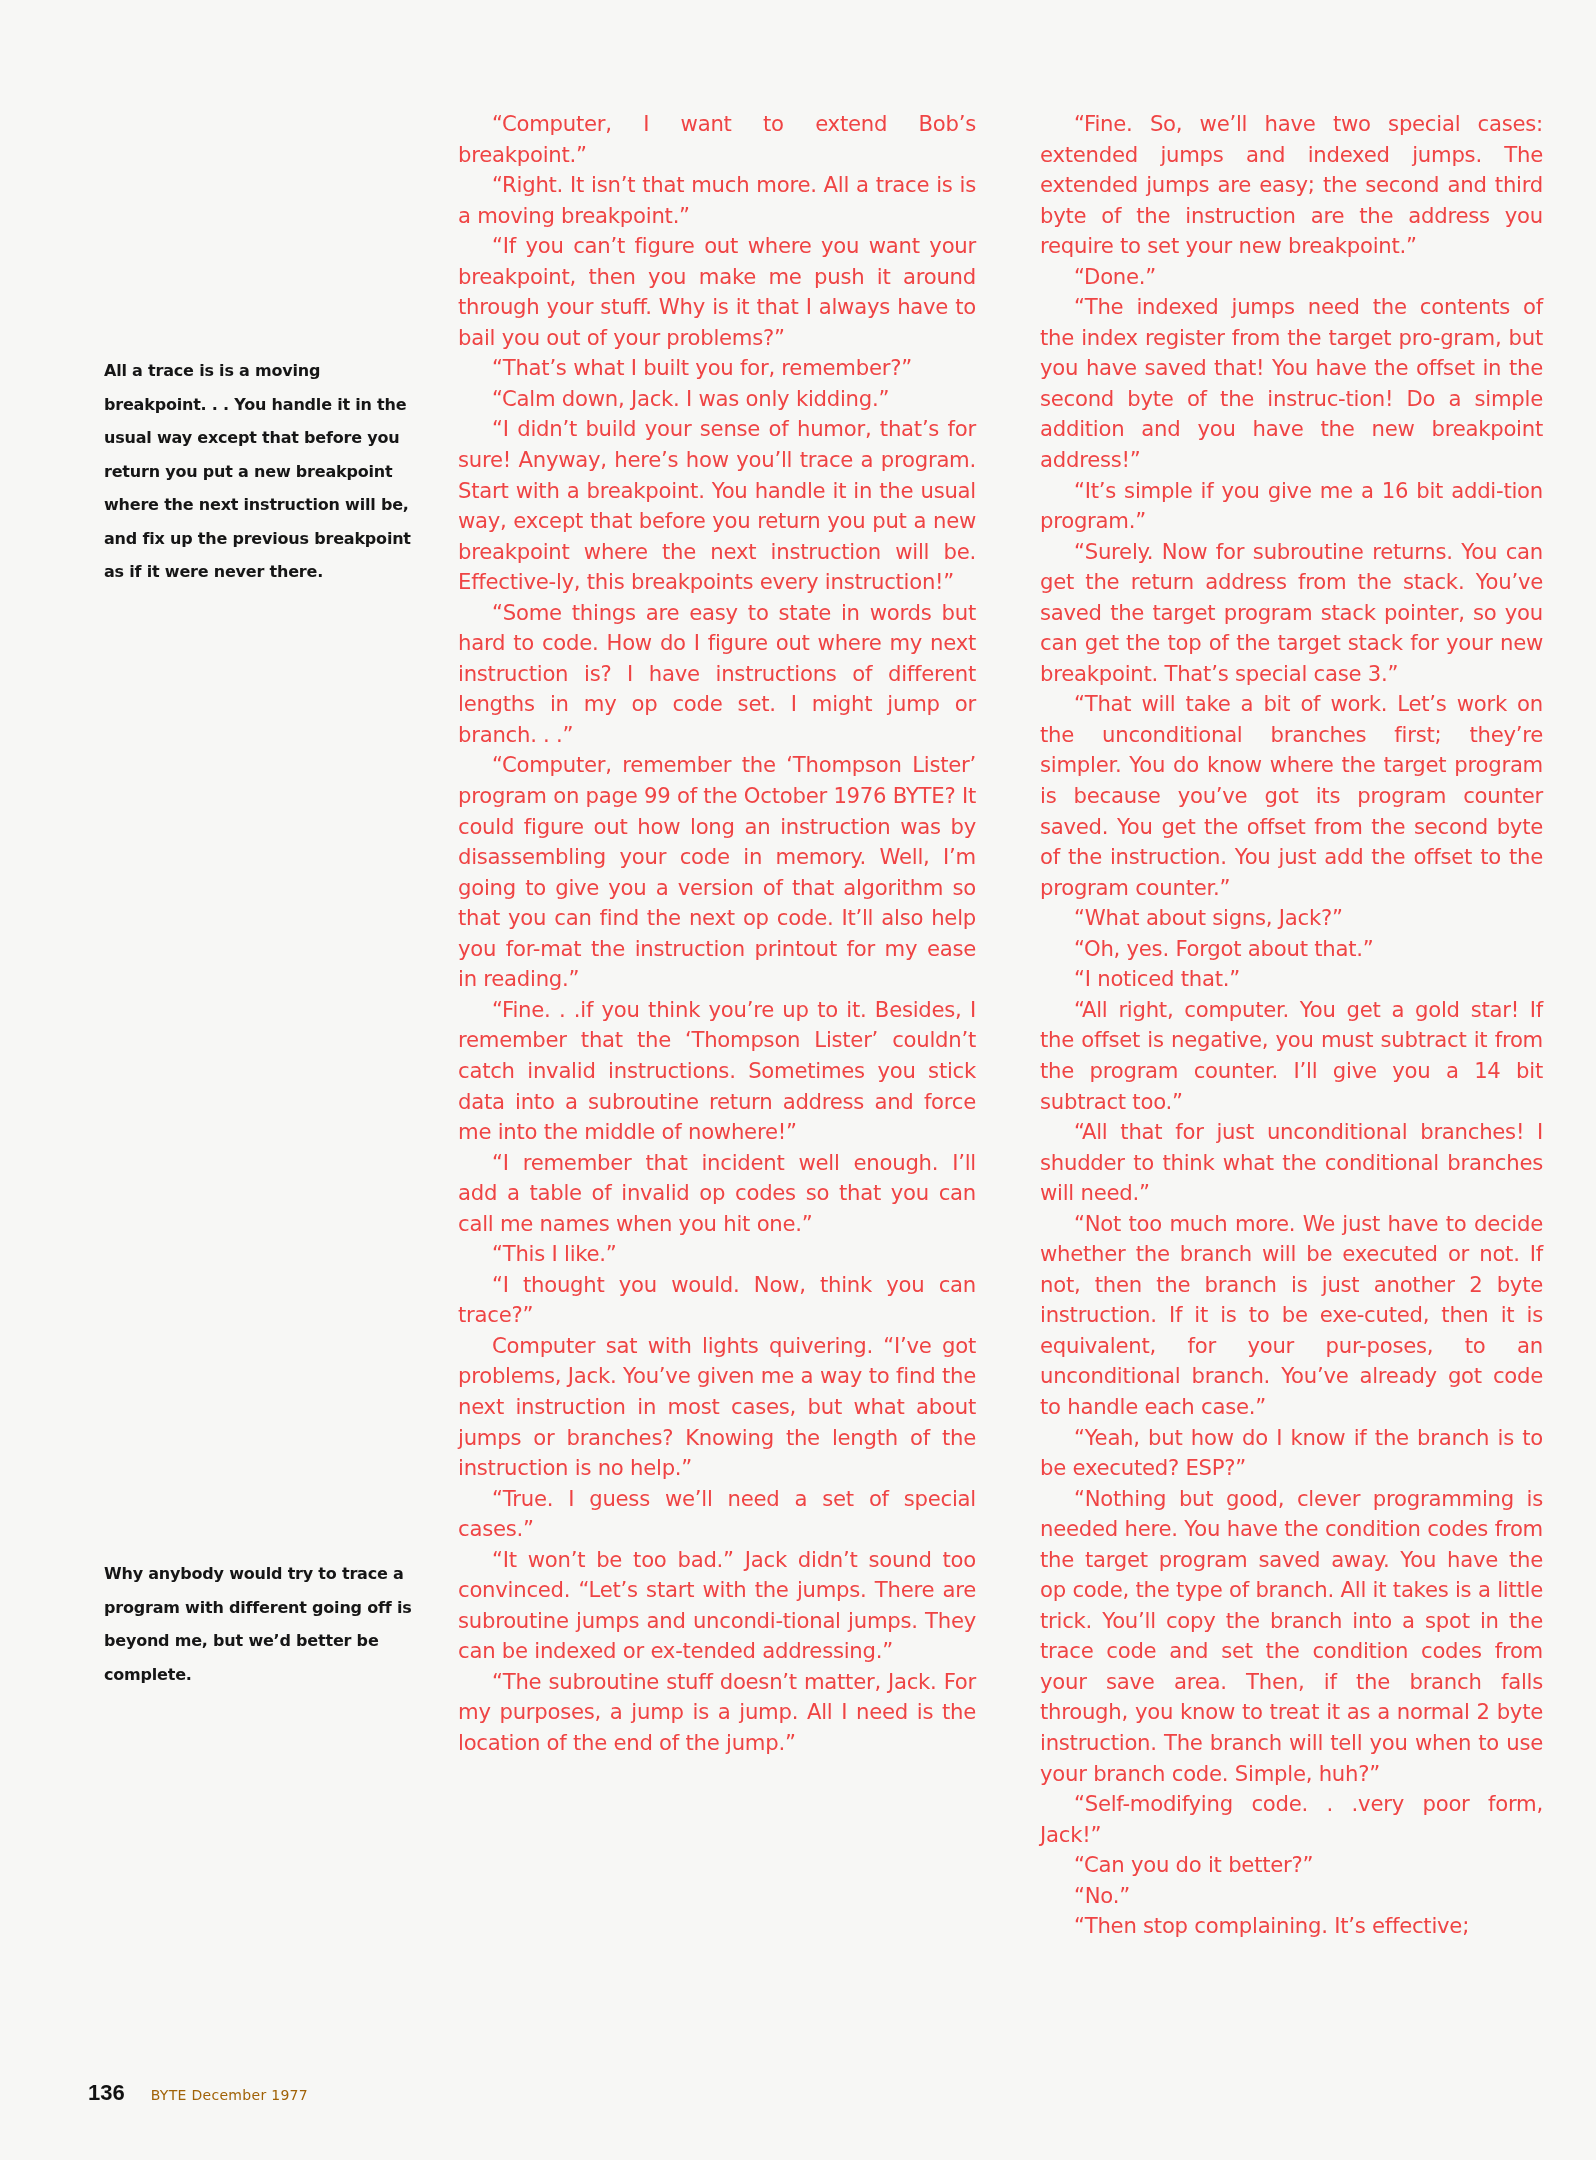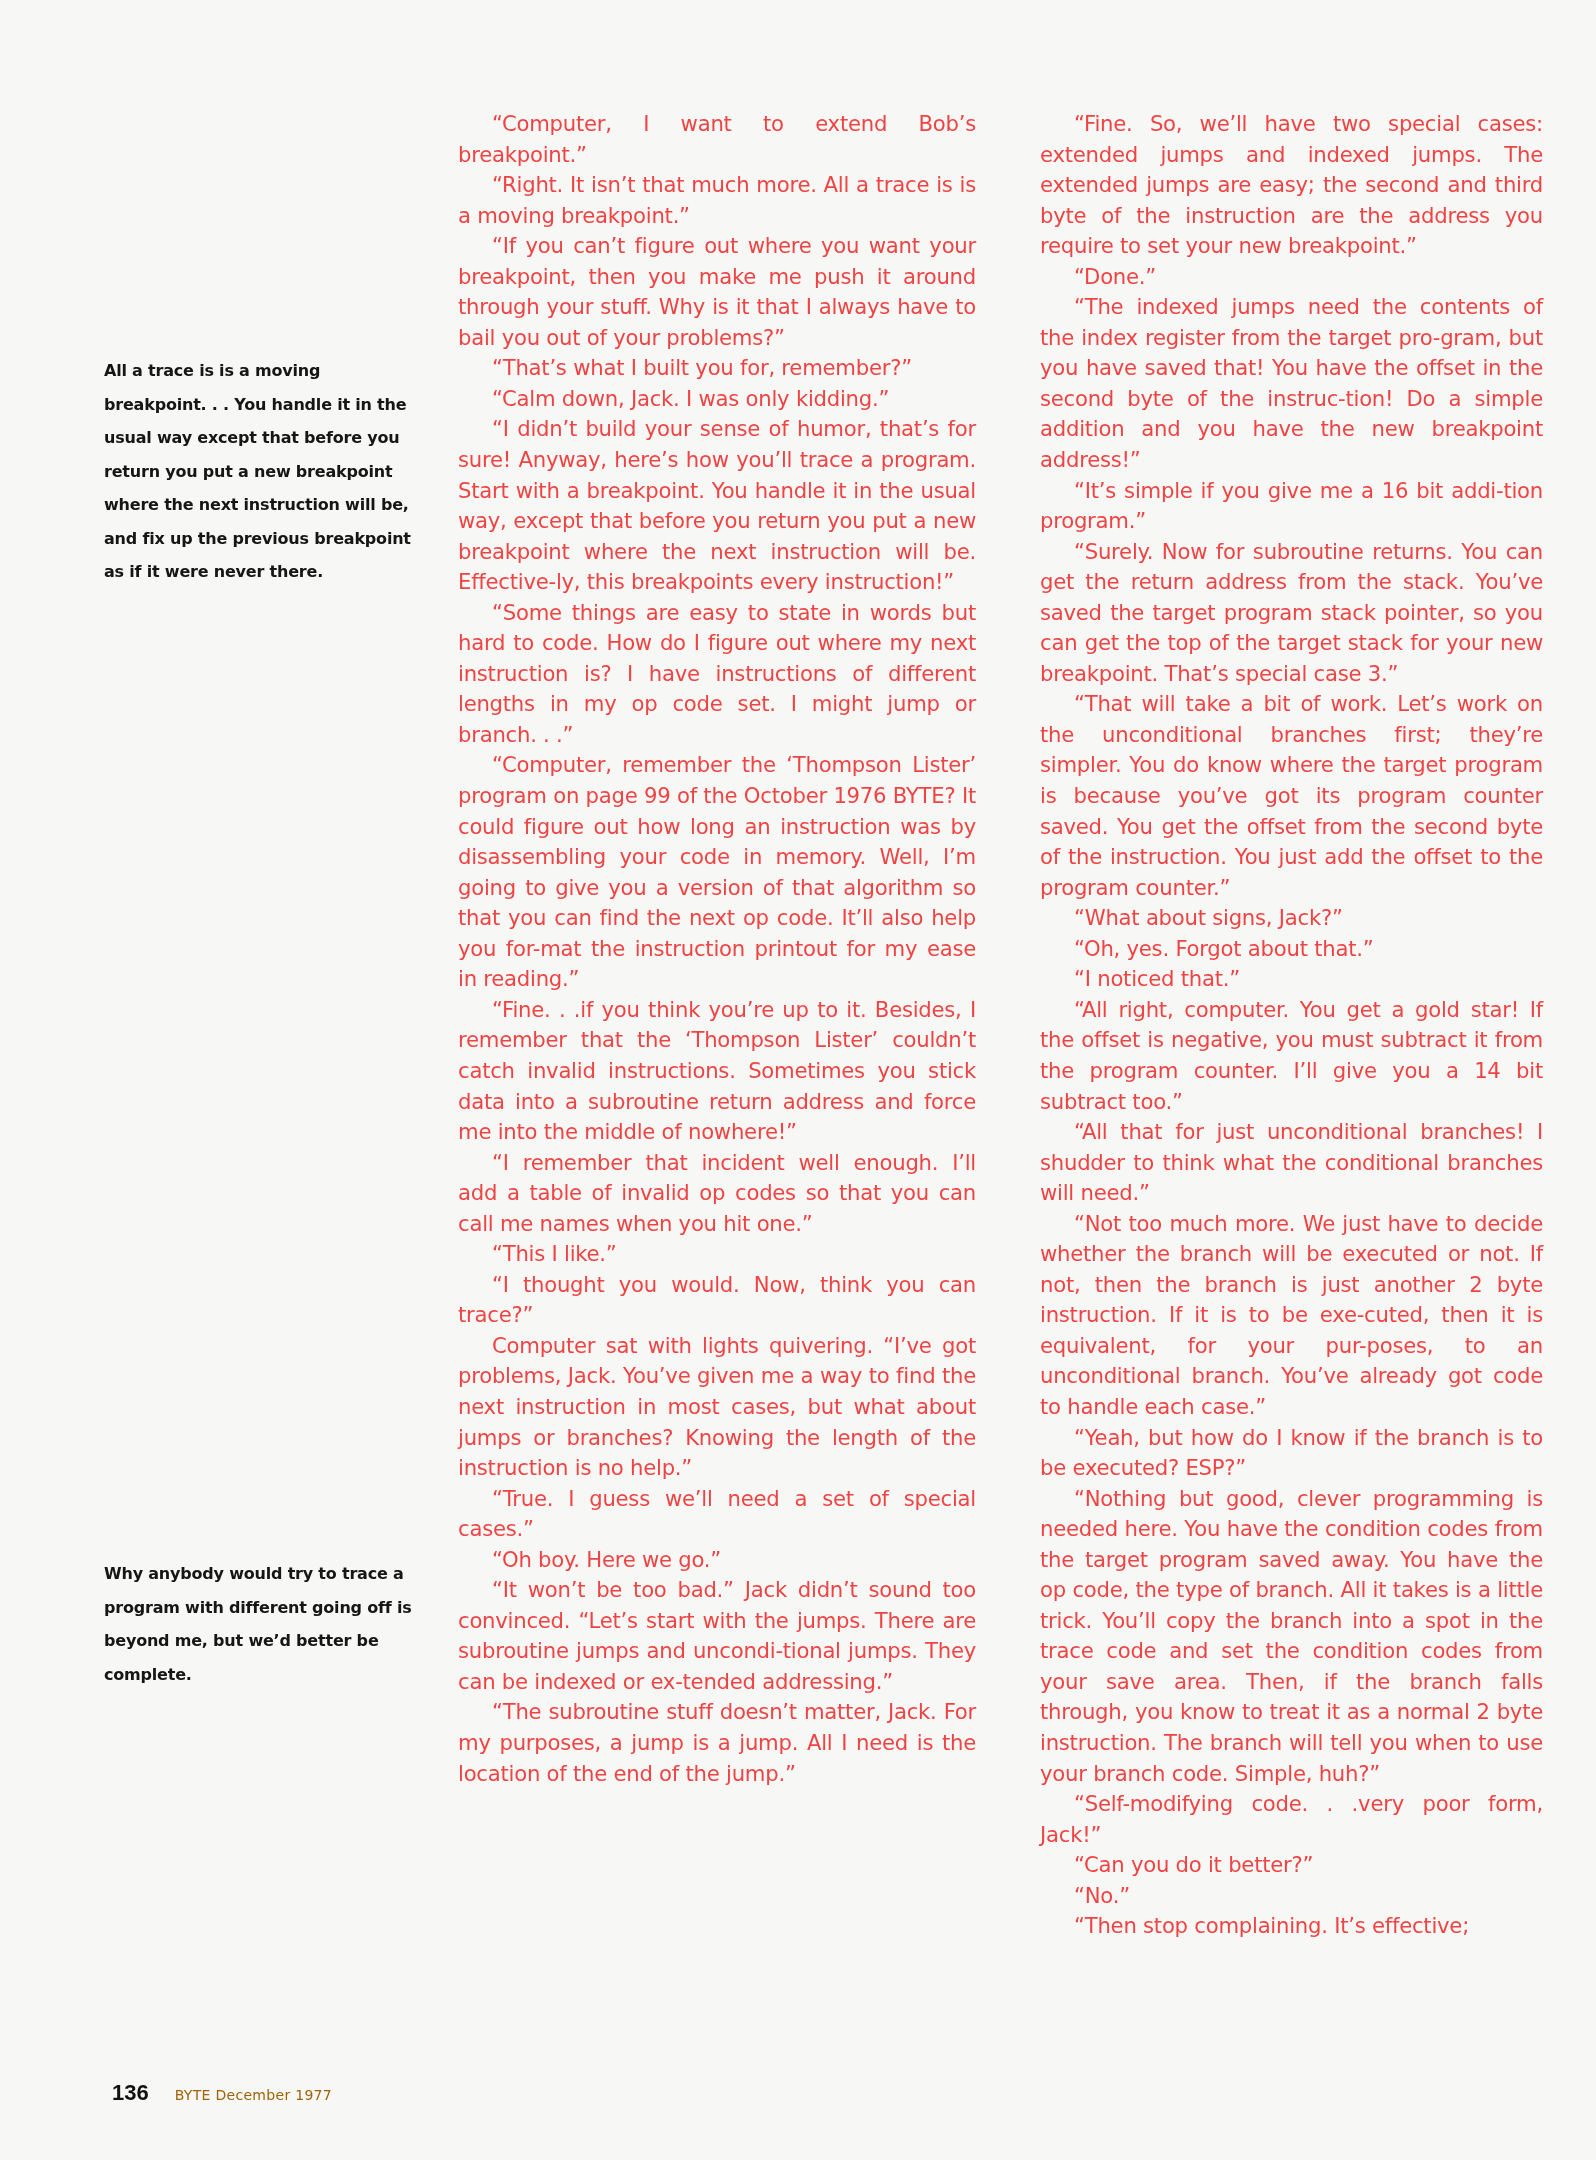--- a/index.html
+++ b/index.html
@@ -52,21 +52,21 @@
       left: 1040px;
       width: 503px;
     }
     .para {
       margin: 0;
       text-indent: 34px;
     }
 
     .footer {
       position: absolute;
-      left: 112px;
+      left: 88px;
       top: 2080px;
       display: flex;
       align-items: baseline;
       gap: 26px;
     }
     .page-number {
       font-family: "Liberation Sans", sans-serif;
       font-weight: bold;
       font-size: 22px;
       color: #111;
@@ -94,21 +94,20 @@
     <p class="para">“Calm down, Jack. I was only kidding.”</p>
     <p class="para">“I didn’t build your sense of humor, that’s for sure! Anyway, here’s how you’ll trace a program. Start with a breakpoint. You handle it in the usual way, except that before you return you put a new breakpoint where the next instruction will be. Effective-ly, this breakpoints every instruction!”</p>
     <p class="para">“Some things are easy to state in words but hard to code. How do I figure out where my next instruction is? I have instructions of different lengths in my op code set. I might jump or branch. . .”</p>
     <p class="para">“Computer, remember the ‘Thompson Lister’ program on page 99 of the October 1976 BYTE? It could figure out how long an instruction was by disassembling your code in memory. Well, I’m going to give you a version of that algorithm so that you can find the next op code. It’ll also help you for-mat the instruction printout for my ease in reading.”</p>
     <p class="para">“Fine. . .if you think you’re up to it. Besides, I remember that the ‘Thompson Lister’ couldn’t catch invalid instructions. Sometimes you stick data into a subroutine return address and force me into the middle of nowhere!”</p>
     <p class="para">“I remember that incident well enough. I’ll add a table of invalid op codes so that you can call me names when you hit one.”</p>
     <p class="para">“This I like.”</p>
     <p class="para">“I thought you would. Now, think you can trace?”</p>
     <p class="para">Computer sat with lights quivering. “I’ve got problems, Jack. You’ve given me a way to find the next instruction in most cases, but what about jumps or branches? Knowing the length of the instruction is no help.”</p>
     <p class="para">“True. I guess we’ll need a set of special cases.”</p>
-    <p class="para">“Oh boy. Here we go.”</p>
     <p class="para">“It won’t be too bad.” Jack didn’t sound too convinced. “Let’s start with the jumps. There are subroutine jumps and uncondi-tional jumps. They can be indexed or ex-tended addressing.”</p>
     <p class="para">“The subroutine stuff doesn’t matter, Jack. For my purposes, a jump is a jump. All I need is the location of the end of the jump.”</p>
   </div>
 
   <div class="column right">
     <p class="para">“Fine. So, we’ll have two special cases: extended jumps and indexed jumps. The extended jumps are easy; the second and third byte of the instruction are the address you require to set your new breakpoint.”</p>
     <p class="para">“Done.”</p>
     <p class="para">“The indexed jumps need the contents of the index register from the target pro-gram, but you have saved that! You have the offset in the second byte of the instruc-tion! Do a simple addition and you have the new breakpoint address!”</p>
     <p class="para">“It’s simple if you give me a 16 bit addi-tion program.”</p>
     <p class="para">“Surely. Now for subroutine returns. You can get the return address from the stack. You’ve saved the target program stack pointer, so you can get the top of the target stack for your new breakpoint. That’s special case 3.”</p>

